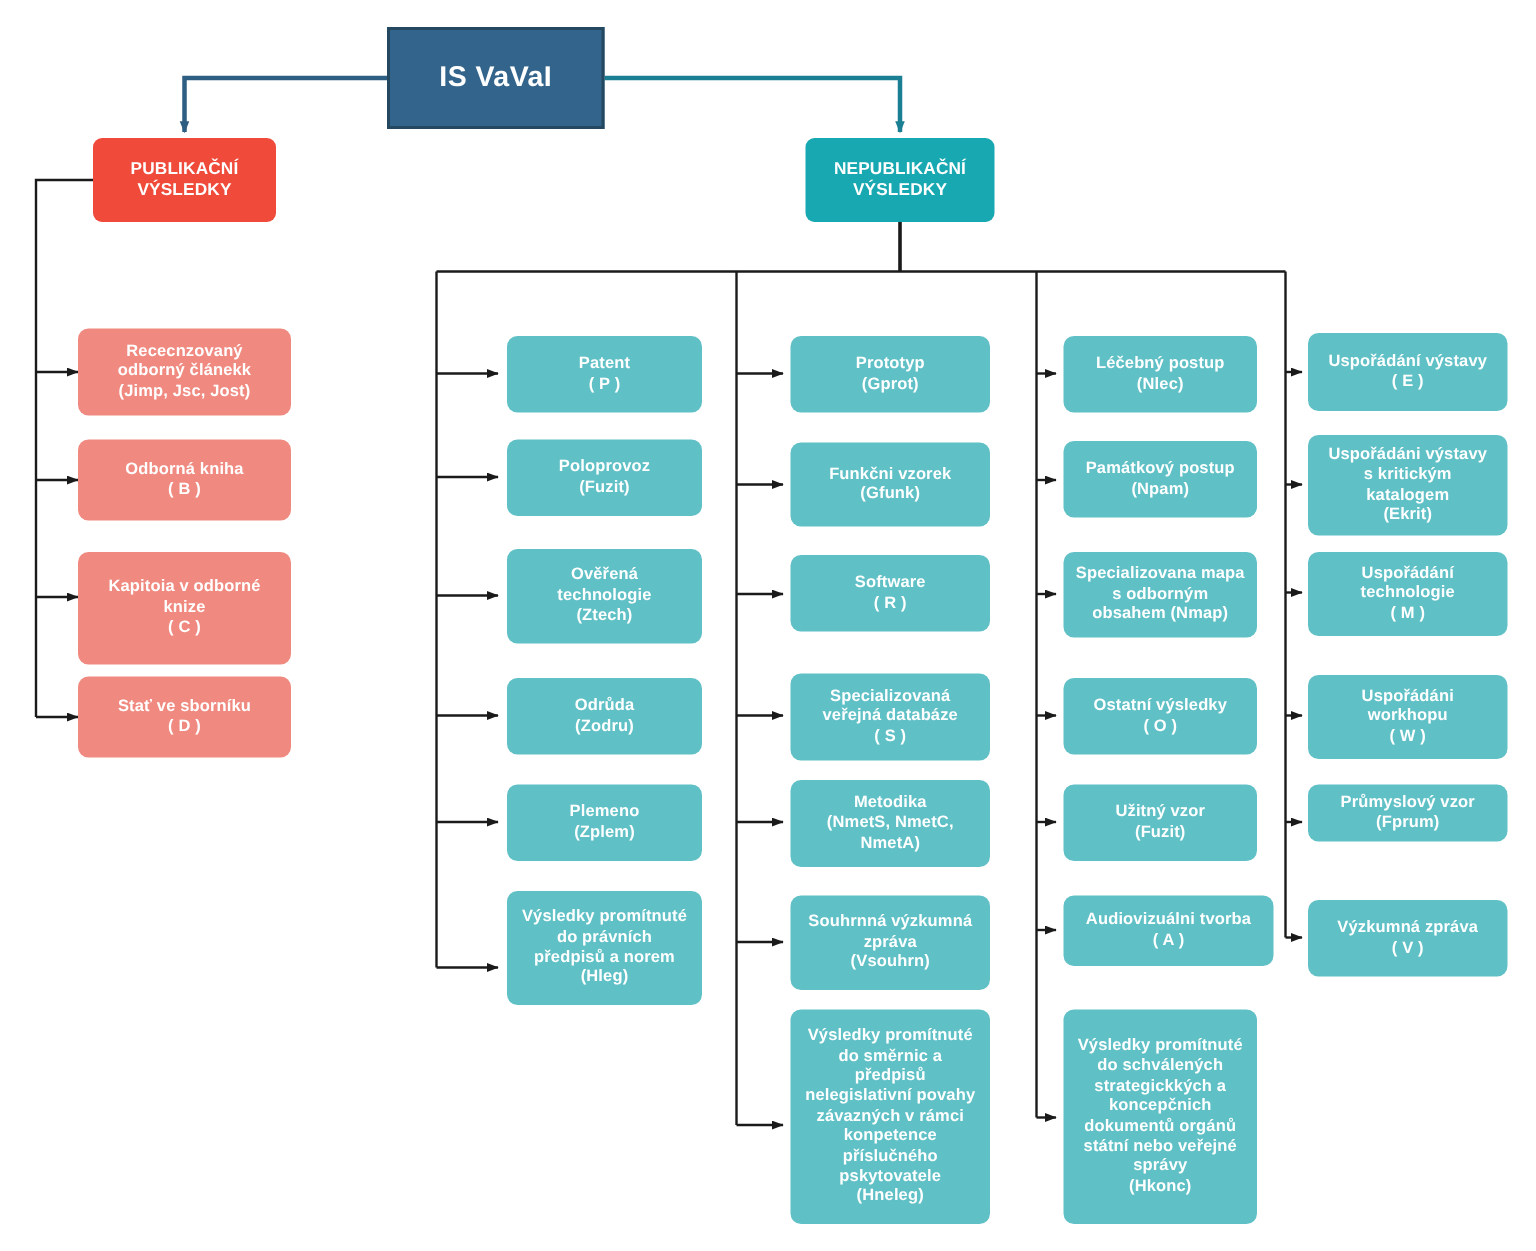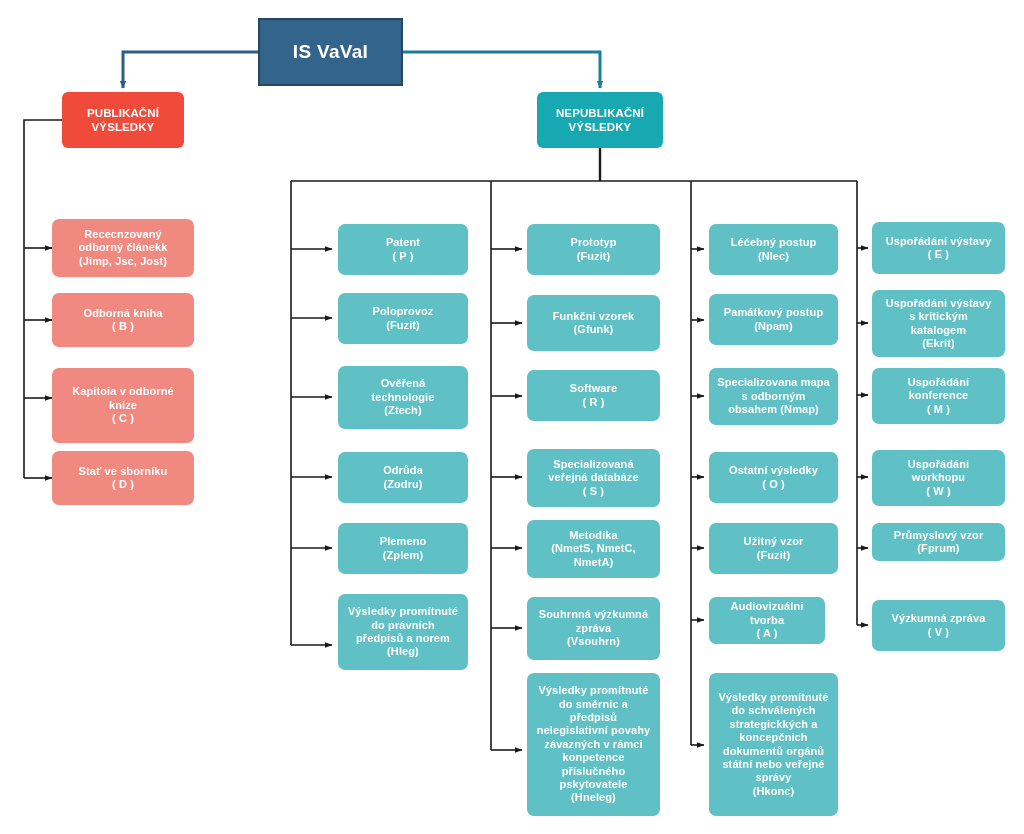--- a/index.html
+++ b/index.html
@@ -153,21 +153,21 @@
   <div class="node leaf-nepub" style="left:338px;top:452px;width:130px;height:51px;">Odrůda
 (Zodru)</div>
   <div class="node leaf-nepub" style="left:338px;top:523px;width:130px;height:51px;">Plemeno
 (Zplem)</div>
   <div class="node leaf-nepub" style="left:338px;top:594px;width:130px;height:76px;">Výsledky promítnuté
 do právních
 předpisů a norem
 (Hleg)</div>
 
   <div class="node leaf-nepub" style="left:527px;top:224px;width:133px;height:51px;">Prototyp
-(Fuzit)</div>
+(Gprot)</div>
   <div class="node leaf-nepub" style="left:527px;top:295px;width:133px;height:56px;">Funkčni vzorek
 (Gfunk)</div>
   <div class="node leaf-nepub" style="left:527px;top:370px;width:133px;height:51px;">Software
 ( R )</div>
   <div class="node leaf-nepub" style="left:527px;top:449px;width:133px;height:58px;">Specializovaná
 veřejná databáze
 ( S )</div>
   <div class="node leaf-nepub" style="left:527px;top:520px;width:133px;height:58px;">Metodika
 (NmetS, NmetC,
 NmetA)</div>
@@ -188,39 +188,39 @@
 (Nlec)</div>
   <div class="node leaf-nepub" style="left:709px;top:294px;width:129px;height:51px;">Památkový postup
 (Npam)</div>
   <div class="node leaf-nepub" style="left:709px;top:368px;width:129px;height:57px;">Specializovana mapa
 s odborným
 obsahem (Nmap)</div>
   <div class="node leaf-nepub" style="left:709px;top:452px;width:129px;height:51px;">Ostatní výsledky
 ( O )</div>
   <div class="node leaf-nepub" style="left:709px;top:523px;width:129px;height:51px;">Užitný vzor
 (Fuzit)</div>
-  <div class="node leaf-nepub" style="left:709px;top:597px;width:116px;height:47px;">Audiovizuálni tvorba
+  <div class="node leaf-nepub" style="left:709px;top:597px;width:140px;height:47px;">Audiovizuálni tvorba
 ( A )</div>
   <div class="node leaf-nepub" style="left:709px;top:673px;width:129px;height:143px;">Výsledky promítnuté
 do schválených
 strategickkých a
 koncepčnich
 dokumentů orgánů
 státní nebo veřejné
 správy
 (Hkonc)</div>
 
   <div class="node leaf-nepub" style="left:872px;top:222px;width:133px;height:52px;">Uspořádání výstavy
 ( E )</div>
   <div class="node leaf-nepub" style="left:872px;top:290px;width:133px;height:67px;">Uspořádáni výstavy
 s kritickým
 katalogem
 (Ekrit)</div>
   <div class="node leaf-nepub" style="left:872px;top:368px;width:133px;height:56px;">Uspořádání
-konference
+technologie
 ( M )</div>
   <div class="node leaf-nepub" style="left:872px;top:450px;width:133px;height:56px;">Uspořádáni
 workhopu
 ( W )</div>
   <div class="node leaf-nepub" style="left:872px;top:523px;width:133px;height:38px;">Průmyslový vzor
 (Fprum)</div>
   <div class="node leaf-nepub" style="left:872px;top:600px;width:133px;height:51px;">Výzkumná zpráva
 ( V )</div>
 
 </div>

